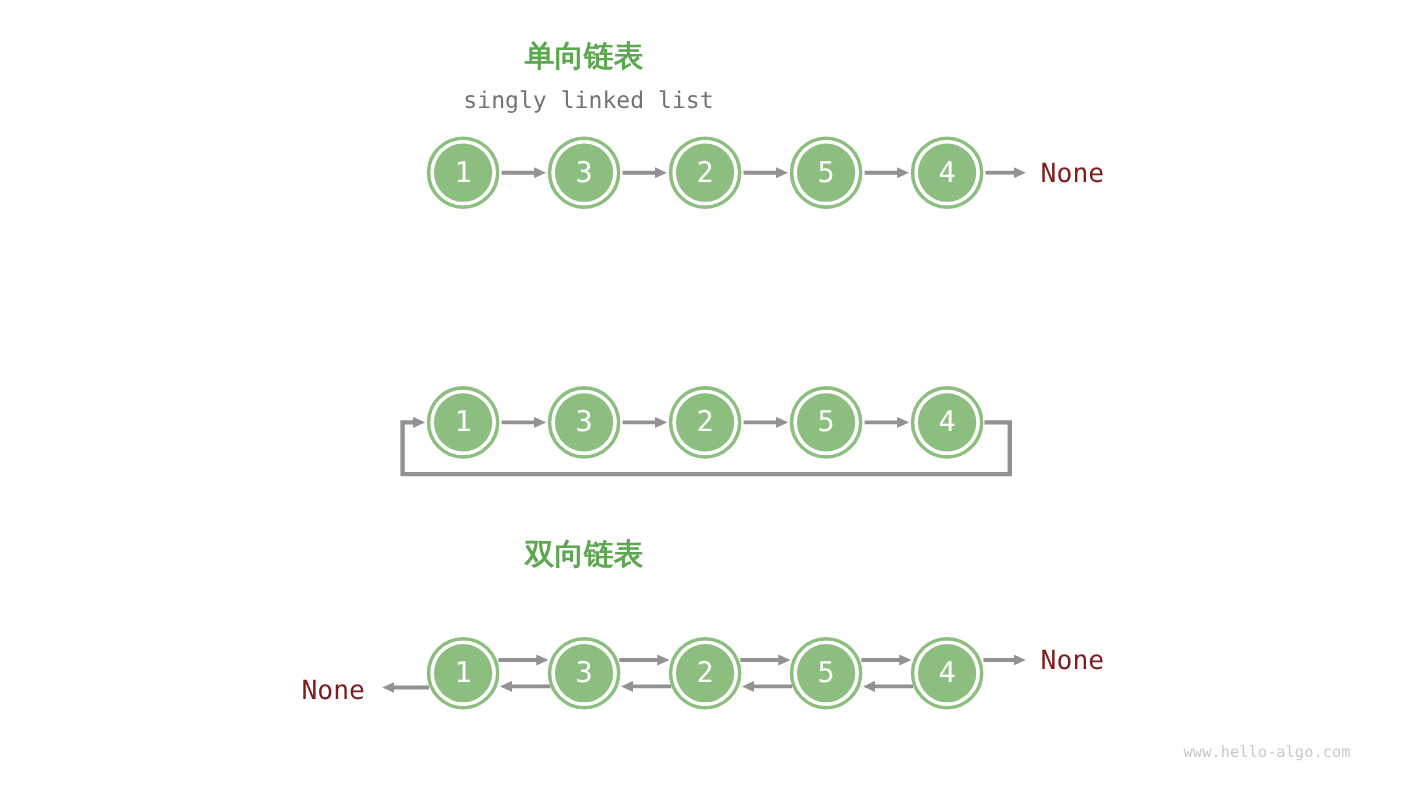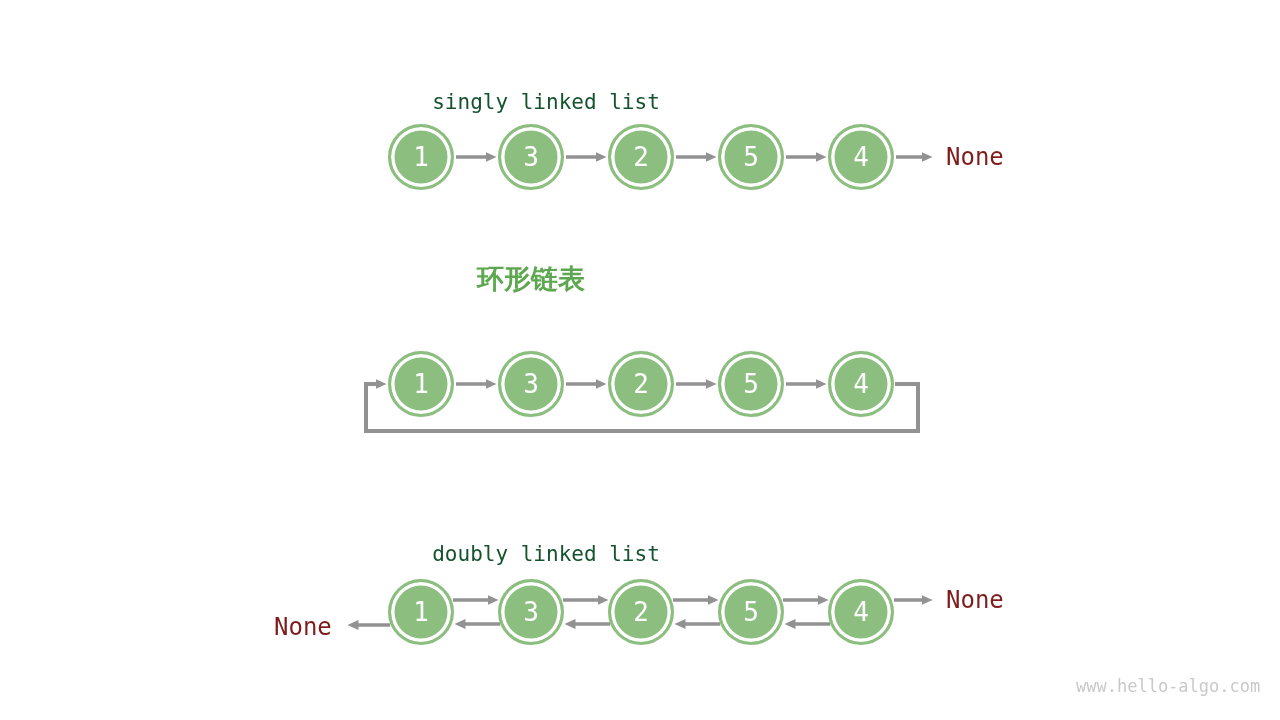--- a/index.html
+++ b/index.html
@@ -33,22 +33,22 @@
     margin: 0;
     font-family: "DejaVu Sans", "Liberation Sans", sans-serif;
   }
   .title-en {
     position: absolute;
     left: 331px;
     width: 400px;
     text-align: center;
     font-size: 21px;
     line-height: 28px;
-    color: #14532d;
-    margin: 15px;
+    color: #737373;
+    margin: 4px;
     font-family: "DejaVu Sans Mono", "Liberation Mono", monospace;
   }
   .node {
     position: absolute;
     width: 66px;
     height: 66px;
     box-sizing: border-box;
     border-radius: 50%;
     background: #8cbe7f;
     border: 3px solid #8cbe7f;
@@ -66,21 +66,21 @@
     position: absolute;
     font-size: 24px;
     line-height: 28px;
     color: #7f1d1d;
     font-family: "DejaVu Sans Mono", "Liberation Mono", monospace;
   }
   .watermark {
     position: absolute;
     left: 1076px;
     top: 676px;
-    font-size: 17px;
+    font-size: 14px;
     color: #c9c9c9;
     font-family: "DejaVu Sans Mono", "Liberation Mono", monospace;
   }
   
   .s1-title { top: 36px; }
   .s1-sub   { top: 73px; }
   .s2-title { top: 263px; }
   .s2-sub   { top: 300px; }
   .s3-title { top: 489px; }
   .s3-sub   { top: 525px; }
@@ -122,59 +122,59 @@
       <line x1="500" y1="624" x2="464" y2="624" marker-end="url(#ah)"></line>
       <line x1="610" y1="624" x2="574" y2="624" marker-end="url(#ah)"></line>
       <line x1="720" y1="624" x2="684" y2="624" marker-end="url(#ah)"></line>
       <line x1="830" y1="624" x2="794" y2="624" marker-end="url(#ah)"></line>
 
       <line x1="390" y1="625" x2="357" y2="625" marker-end="url(#ah)"></line>
       <line x1="894" y1="600" x2="923" y2="600" marker-end="url(#ah)"></line>
     </g>
   </svg>
 
+  <h2 class="title-zh s1-title">单向链表</h2>
   <div class="title-en s1-sub">singly linked list</div>
 
   <div class="node" style="left:388px; top:124px">
       <span>1</span>
     </div>
   <div class="node" style="left:498px; top:124px">
       <span>3</span>
     </div>
   <div class="node" style="left:608px; top:124px">
       <span>2</span>
     </div>
   <div class="node" style="left:718px; top:124px">
       <span>5</span>
     </div>
   <div class="node" style="left:828px; top:124px">
       <span>4</span>
     </div>
 
   <div class="none-label" style="left:946px; top:143px">None</div>
 
-  <h2 class="title-zh s2-title">环形链表</h2>
 
   <div class="node" style="left:388px; top:351px">
       <span>1</span>
     </div>
   <div class="node" style="left:498px; top:351px">
       <span>3</span>
     </div>
   <div class="node" style="left:608px; top:351px">
       <span>2</span>
     </div>
   <div class="node" style="left:718px; top:351px">
       <span>5</span>
     </div>
   <div class="node" style="left:828px; top:351px">
       <span>4</span>
     </div>
 
-  <div class="title-en s3-sub">doubly linked list</div>
+  <h2 class="title-zh s3-title">双向链表</h2>
 
   <div class="node" style="left:388px; top:579px">
       <span>1</span>
     </div>
   <div class="node" style="left:498px; top:579px">
       <span>3</span>
     </div>
   <div class="node" style="left:608px; top:579px">
       <span>2</span>
     </div>

